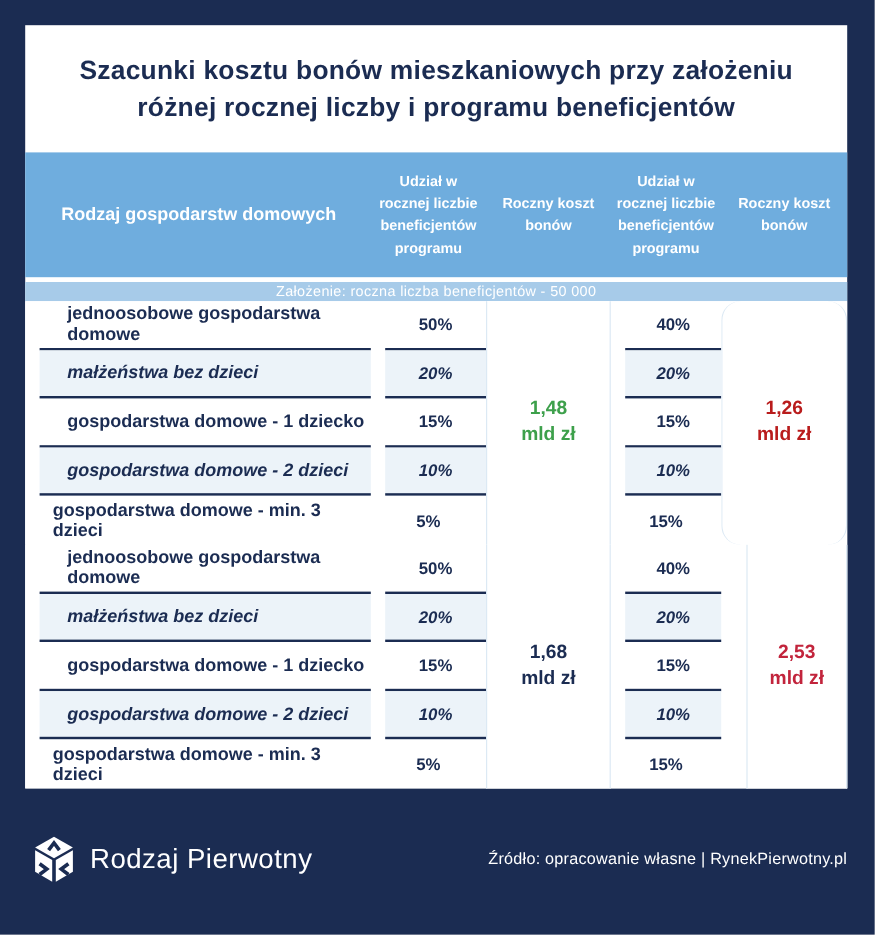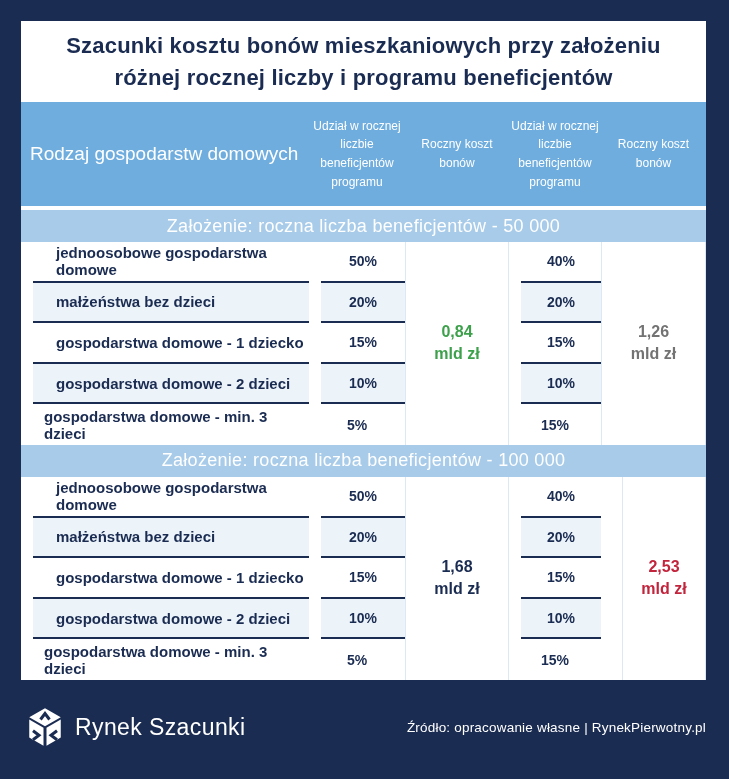--- a/index.html
+++ b/index.html
@@ -5,56 +5,56 @@
   html,body { margin:0; padding:0; background:#e8e8e8; }
   .poster {
     width:729px; height:779px; background:#1b2c52;
     display:flex; flex-direction:column; overflow:hidden;
     font-family:"Liberation Sans","DejaVu Sans",sans-serif;
   }
   .card { margin:21px 23px 0 21px; background:#ffffff; }
 
   
   .title-block {
-    height:81px; box-sizing:border-box;
+    height:106px; box-sizing:border-box;
     display:flex; flex-direction:column; justify-content:center;
     text-align:center; color:#1b2c52;
     font-size:22px; font-weight:700; line-height:1.42; letter-spacing:.2px;
   }
 
   
   .thead {
     display:grid; grid-template-columns:288px 96px 104px 92px 105px;
     height:104px; background:#6fadde; color:#ffffff;
     align-items:center; margin-bottom:4px;
   }
-  .th { text-align:center; font-weight:400; font-size:12px; line-height:1.55; padding:0 2px; }
-  .th-household { text-align:left; padding-left:9px; font-size:19px; }
+  .th { text-align:center; font-weight:700; font-size:12px; line-height:1.55; padding:0 2px; }
+  .th-household { text-align:left; padding-left:30px; font-size:15px; }
 
   
   .band {
-    height:32px; background:#a7cbe9; color:#ffffff;
+    height:16px; background:#a7cbe9; color:#ffffff;
     display:flex; align-items:center; justify-content:center;
-    font-size:18px; font-weight:500; letter-spacing:.3px;
+    font-size:12px; font-weight:500; letter-spacing:.3px;
   }
 
   
   .rows {
     display:grid;
     grid-template-columns:288px 96px 104px 92px 105px;
     grid-template-rows:repeat(5,40.6px);
     background:#ffffff;
   }
   .cell { box-sizing:border-box; display:flex; align-items:center; color:#1b2c52; }
   .lbl { grid-column:1; padding-left:23px; font-size:15px; font-weight:600; }
   .p1  { grid-column:2; }
   .p2  { grid-column:4; }
   .pct { justify-content:center; font-size:14px; font-weight:700; }
   .r1{grid-row:1}.r2{grid-row:2}.r3{grid-row:3}.r4{grid-row:4}.r5{grid-row:5}
-  .alt { background:#ecf3f9; }
+  .alt { background:#ecf3f9;font-style:italic; }
   .sep { border-bottom:2px solid #1b2c52;margin-left:12px; }
   .cost {
     box-sizing:border-box; grid-row:1/6; background:#ffffff;
     border-left:1px solid #dce9f4; border-right:1px solid #dce9f4;
     display:flex; flex-direction:column; align-items:center; justify-content:center;
     font-size:16px; font-weight:700; line-height:1.4; text-align:center;
   }
   .c1{grid-column:3} .c2{grid-column:5}
 
   
@@ -100,30 +100,29 @@
 
       <div class="cell lbl r4 sep alt">gospodarstwa domowe - 2 dzieci</div>
       <div class="cell pct p1 r4 sep alt">10%</div>
       <div class="cell pct p2 r4 sep alt">10%</div>
 
       <div class="cell lbl r5">gospodarstwa domowe - min. 3 dzieci</div>
       <div class="cell pct p1 r5">5%</div>
       <div class="cell pct p2 r5">15%</div>
 
       <div class="cost c1" style="color: rgb(61, 160, 75);">
-        <div>0,84</div>
+        <div>1,48</div>
         <div>mld zł</div>
       </div>
-      <div class="cost c2" style="color: #737373;">
+      <div class="cost c2" style="color: #b91c1c; border-radius: 16px;">
         <div>1,26</div>
         <div>mld zł</div>
       </div>
     </div>
 
-    <div class="band">Założenie: roczna liczba beneficjentów - 100 000</div>
     <div class="rows">
       <div class="cell lbl r1 sep">jednoosobowe gospodarstwa domowe</div>
       <div class="cell pct p1 r1 sep">50%</div>
       <div class="cell pct p2 r1 sep">40%</div>
 
       <div class="cell lbl r2 sep alt">małżeństwa bez dzieci</div>
       <div class="cell pct p1 r2 sep alt">20%</div>
       <div class="cell pct p2 r2 sep alt">20%</div>
 
       <div class="cell lbl r3 sep">gospodarstwa domowe - 1 dziecko</div>
@@ -155,17 +154,17 @@
       <span style="display:inline-flex;">
         <svg width="36" height="40" viewBox="0 0 48 52" aria-hidden="true">
           <polygon points="24,1 45,13 24,25 3,13" fill="#ffffff"></polygon>
           <polygon points="3,16 22,27 22,51 3,40" fill="#ffffff"></polygon>
           <polygon points="45,16 26,27 26,51 45,40" fill="#ffffff"></polygon>
           <path d="M18 16 L24 8 L30 16" stroke="#1b2c52" stroke-width="4" fill="none"></path>
           <path d="M8 31 L16 37 L8 43" stroke="#1b2c52" stroke-width="4" fill="none"></path>
           <path d="M40 31 L32 37 L40 43" stroke="#1b2c52" stroke-width="4" fill="none"></path>
         </svg>
       </span>
-      <span>Rynek Szacunki</span>
+      <span>Rodzaj Pierwotny</span>
     </div>
     <div class="source">Źródło: opracowanie własne | RynekPierwotny.pl</div>
   </div>
 </div>
 
 </body></html>

